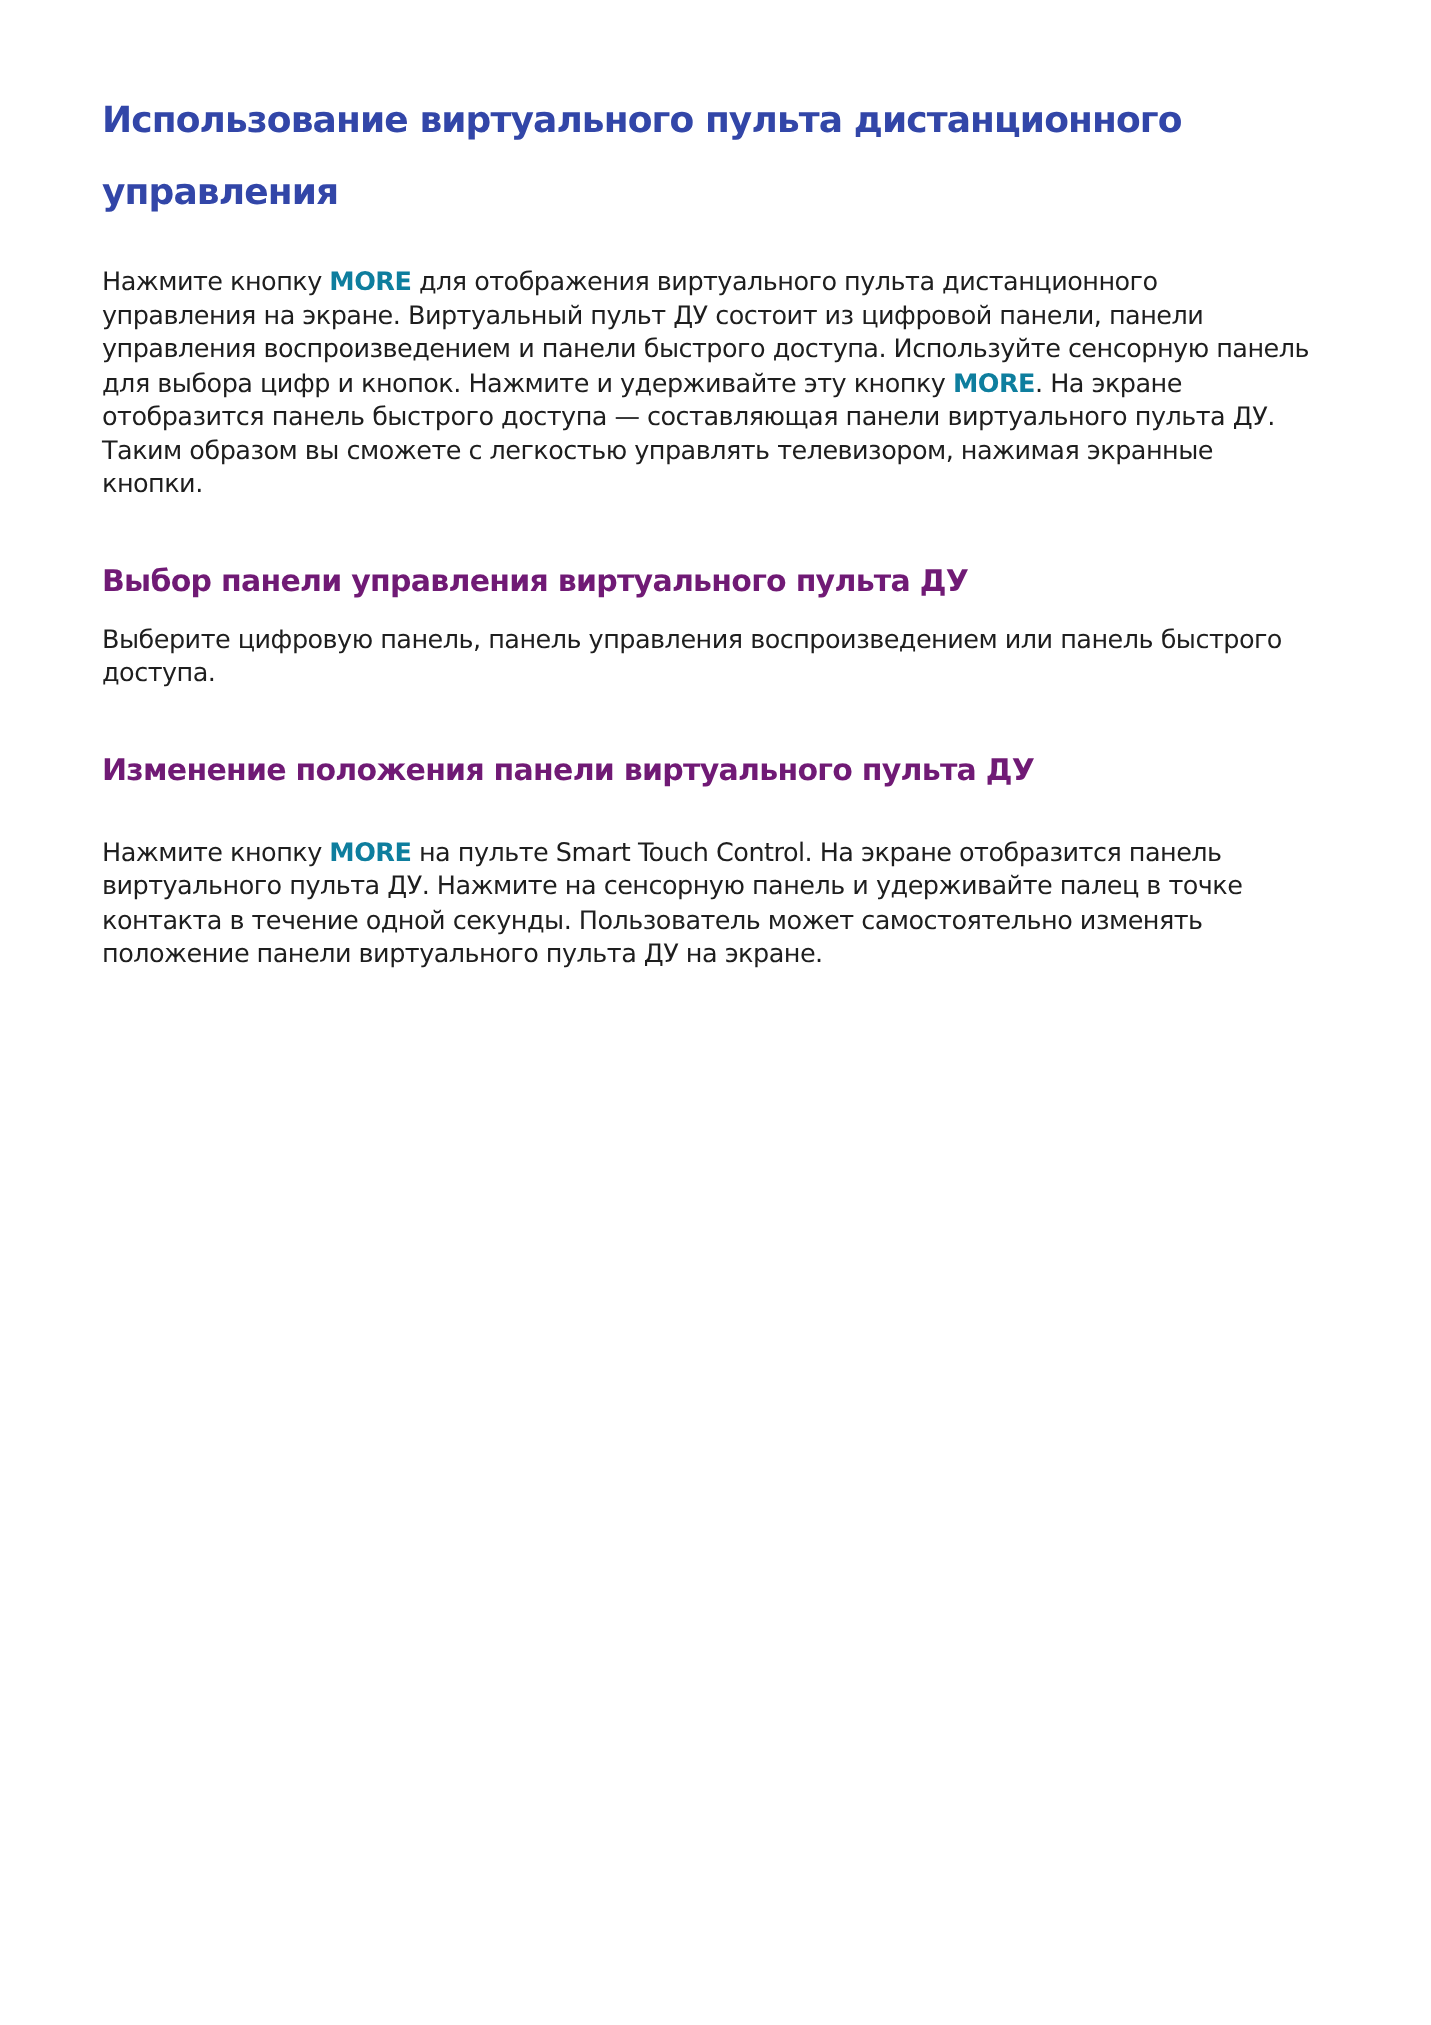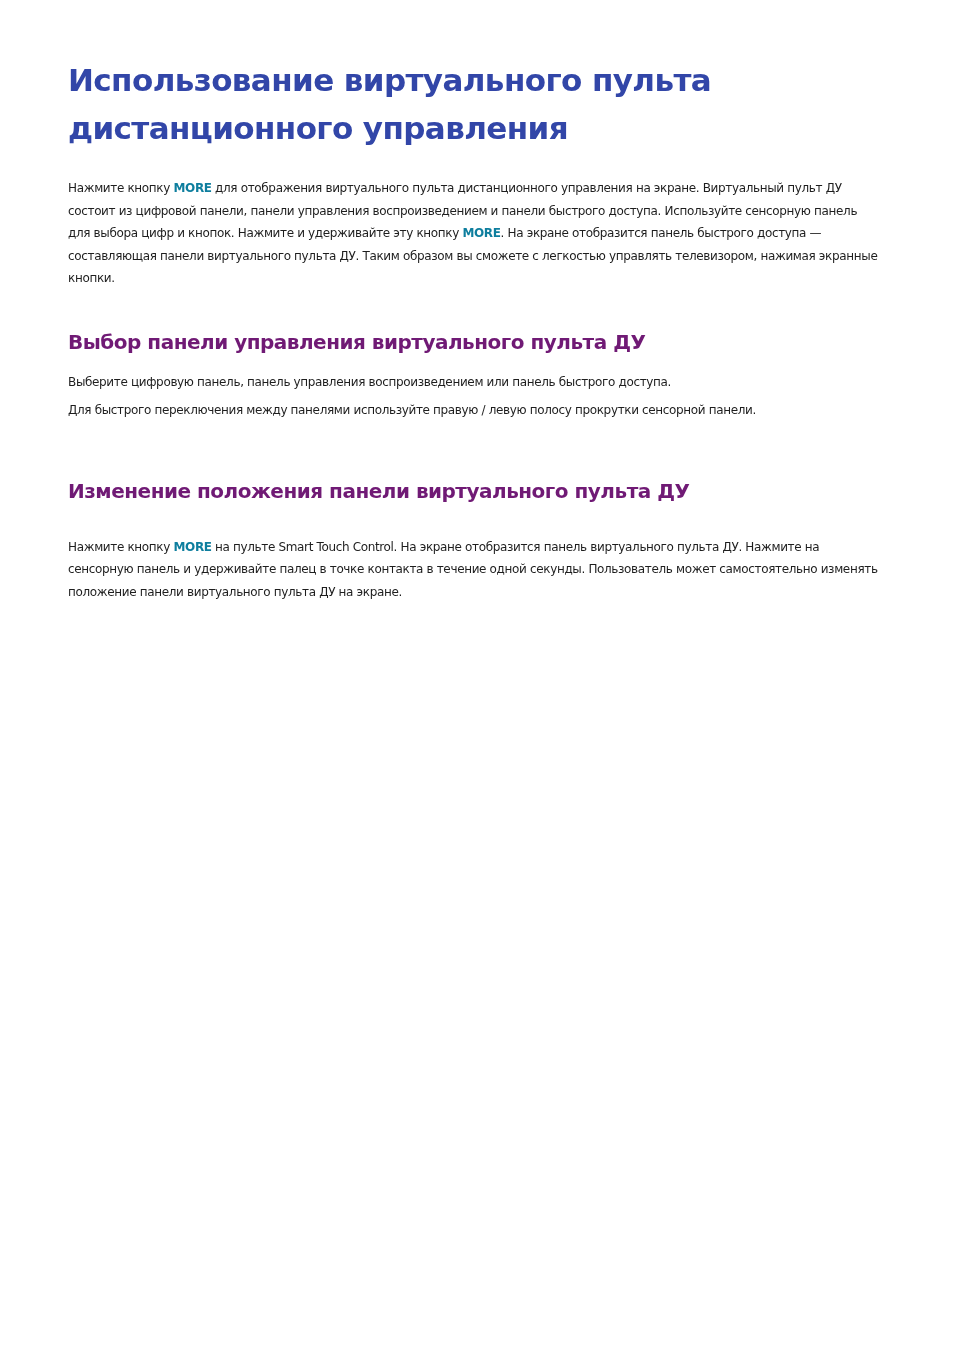--- a/index.html
+++ b/index.html
@@ -18,63 +18,62 @@
     .page {
       position: absolute;
       left: 68px;
       top: 56px;
       width: 810px;
     }
     h1 {
       margin: 0;
       font-family: "DejaVu Sans", sans-serif;
       font-weight: bold;
-      font-size: 31px;
+      font-size: 24px;
       line-height: 48px;
       color: #3246a8;
       letter-spacing: -0.6px;
     }
     h2 {
       margin: 0;
       font-family: "DejaVu Sans", sans-serif;
       font-weight: bold;
       font-size: 20px;
       line-height: 28px;
       color: #701a75;
       letter-spacing: -0.5px;
     }
     p {
       margin: 0;
-      font-size: 12px;
+      font-size: 17px;
       line-height: 22.5px;
       letter-spacing: -0.35px;
       color: #1e1e1e;
     }
     .kw {
       color: #0e7e9e;
       font-weight: bold;
     }
     #title { margin-top: 0; }
     #intro { margin-top: 25px; }
     #s1-head { margin-top: 38px; }
     #s1-p1 { margin-top: 15px; }
     #s1-p2 { margin-top: 6px; }
     #s1-p3 { margin-top: 6px; }
-    #s2-head { margin-top: 55px; }
+    #s2-head { margin-top: 38px; }
     #s2-p1 { margin-top: 31px; }
   </style>
 </head>
 <body>
 
 <div class="page">
 
   <h1 id="title">Использование виртуального пульта дистанционного управления</h1>
 
   <p id="intro"><span>Нажмите кнопку </span><span class="kw">MORE</span><span> для отображения виртуального пульта дистанционного управления на экране. Виртуальный пульт ДУ состоит из цифровой панели, панели управления воспроизведением и панели быстрого доступа. Используйте сенсорную панель для выбора цифр и кнопок. Нажмите и удерживайте эту кнопку </span><span class="kw">MORE</span><span>. На экране отобразится панель быстрого доступа — составляющая панели виртуального пульта ДУ. Таким образом вы сможете с легкостью управлять телевизором, нажимая экранные кнопки.</span></p>
 
   <h2 id="s1-head">Выбор панели управления виртуального пульта ДУ</h2>
   <p id="s1-p1">Выберите цифровую панель, панель управления воспроизведением или панель быстрого доступа.</p>
-  <p id="s1-p3">Для быстрого переключения между панелями используйте правую / левую полосу прокрутки сенсорной панели.</p>
 
   <h2 id="s2-head">Изменение положения панели виртуального пульта ДУ</h2>
   <p id="s2-p1"><span>Нажмите кнопку </span><span class="kw">MORE</span><span> на пульте Smart Touch Control. На экране отобразится панель виртуального пульта ДУ. Нажмите на сенсорную панель и удерживайте палец в точке контакта в течение одной секунды. Пользователь может самостоятельно изменять положение панели виртуального пульта ДУ на экране.</span></p>
 
 </div>
 
 </body></html>

